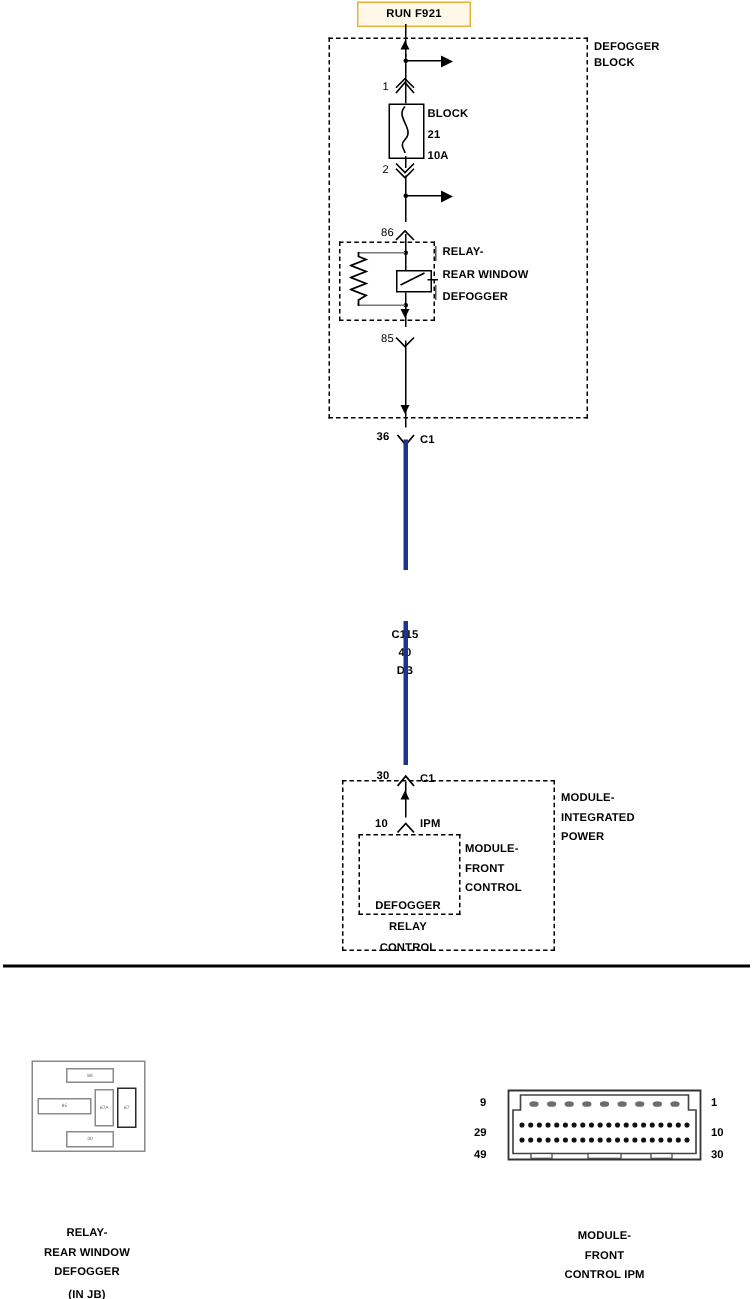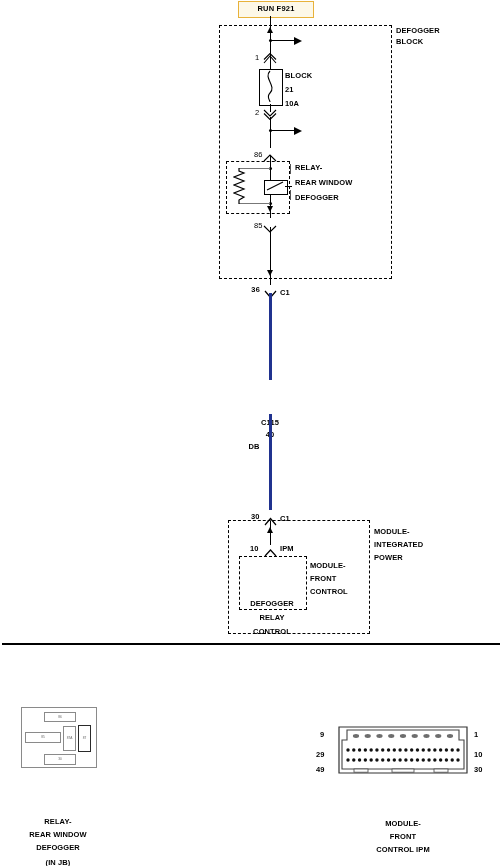--- a/index.html
+++ b/index.html
@@ -260,28 +260,28 @@
   <div class="lbl" style="left:254px; top:221px;">85</div>
 
   <div class="vwire" style="left:270px; top:227px; height:58px;"></div>
   <div class="arr-down" style="left:267px; top:270px;"></div>
 
   <div class="chev" style="left:264px; top:285px;">
     <svg width="13" height="9" viewBox="0 0 13 9">
       <path d="M1 1 L6.5 7.5 L12 1" fill="none" stroke="#000" stroke-width="1.2"></path>
     </svg>
   </div>
-  <div class="lbl lbl-b" style="left:251px; top:286px;font-family:Liberation Mono, monospace;">36</div>
+  <div class="lbl lbl-b" style="left:251px; top:286px;">36</div>
   <div class="lbl lbl-b" style="left:280px; top:288px;">C1</div>
 
   <div class="cwire" id="main-wire-a" style="left: 269px; top: 293px; height: 87px; background: rgb(32, 50, 143);"></div>
 
   <div class="lbl lbl-b lbl-c" style="left:248px; top:381px; width:44px;">C115</div>
   <div class="lbl lbl-b lbl-c" style="left:248px; top:393px; width:44px;">40</div>
-  <div class="lbl lbl-b lbl-c" style="left:232px; top:405px; width:44px;">DB</div>
+  <div class="lbl lbl-b lbl-c" style="left:248px; top:405px; width:44px;">DB</div>
 
   <div class="cwire" id="main-wire-b" style="left: 269px; top: 414px; height: 96px; background: rgb(32, 50, 143);"></div>
 
   <div class="chev" style="left:264px; top:512px;">
     <svg width="13" height="9" viewBox="0 0 13 9">
       <path d="M1 8 L6.5 1.5 L12 8" fill="none" stroke="#000" stroke-width="1.2"></path>
     </svg>
   </div>
   <div class="lbl lbl-b" style="left:251px; top:512px;">30</div>
   <div class="lbl lbl-b" style="left:280px; top:514px;">C1</div>

